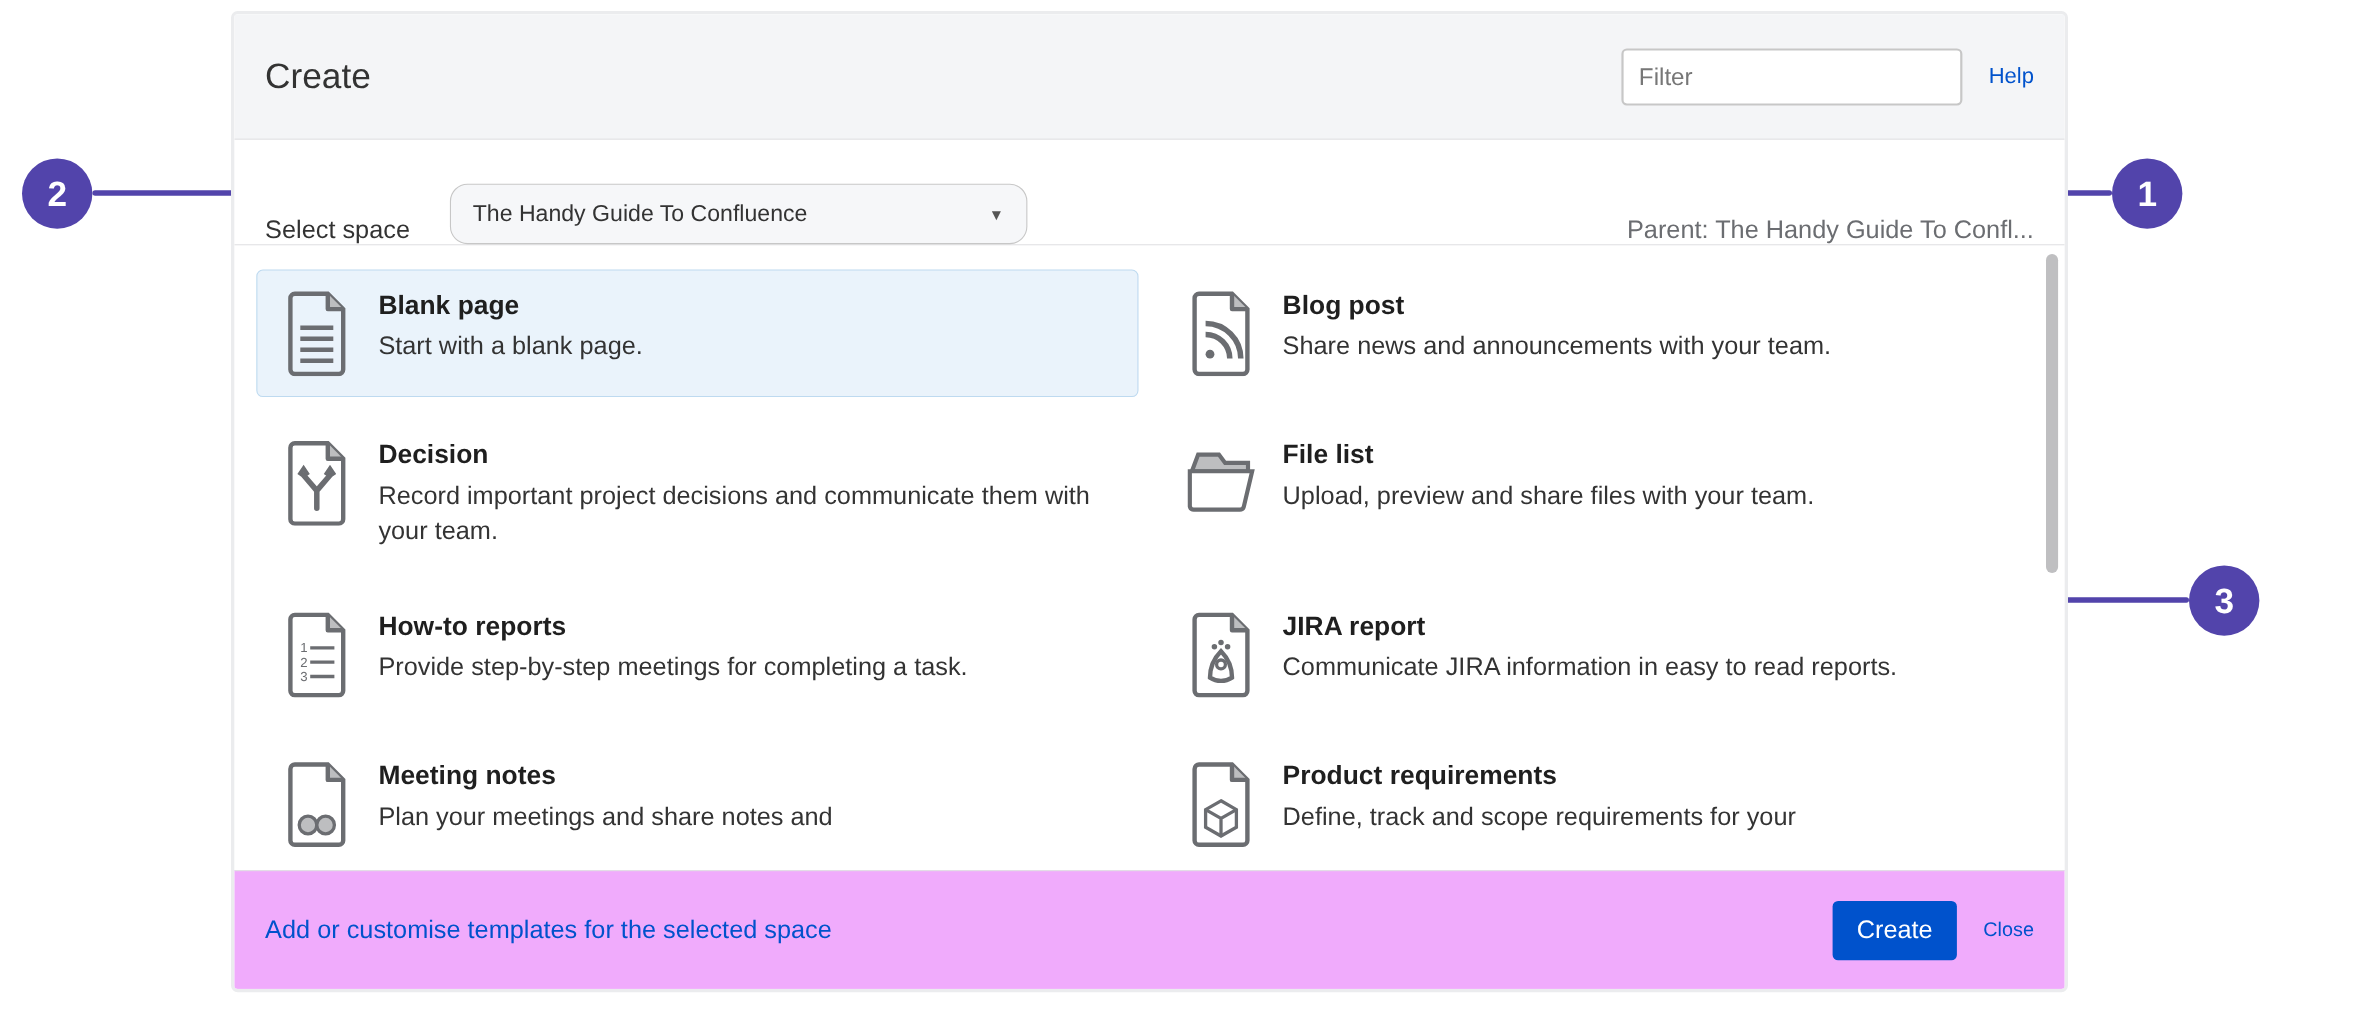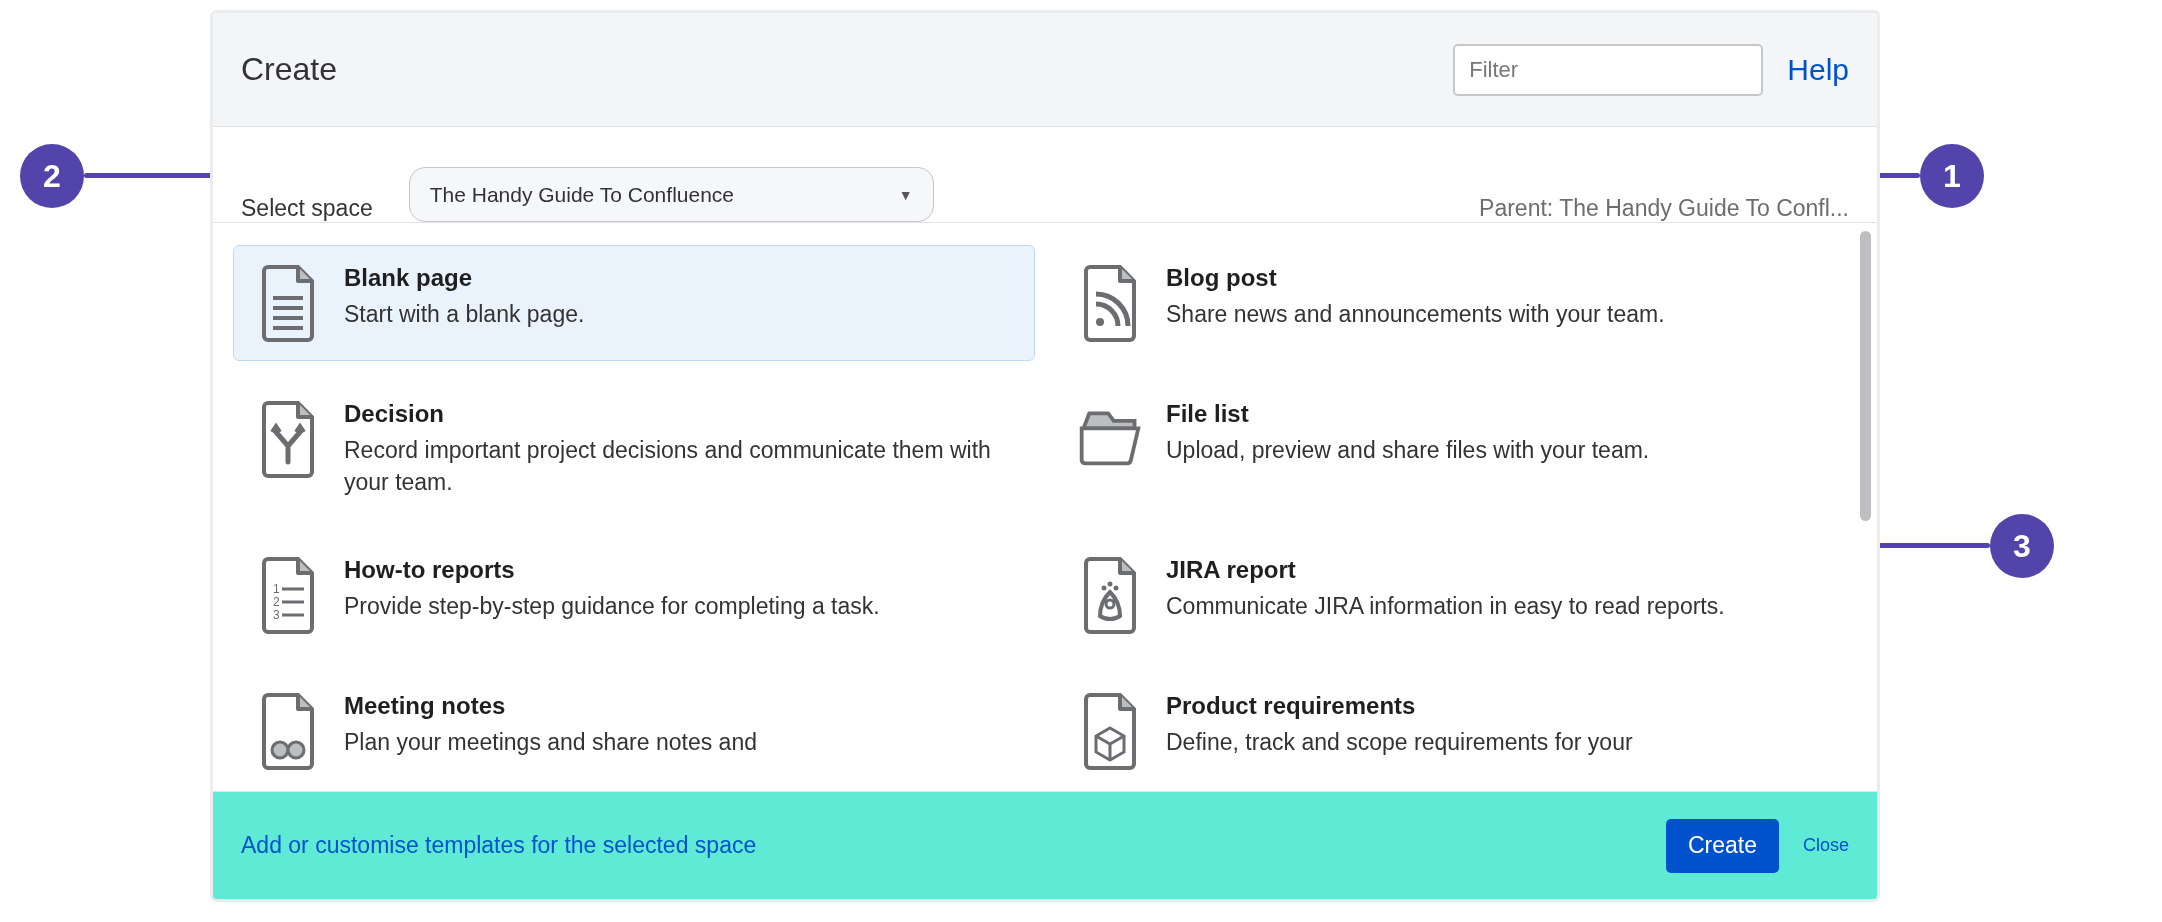--- a/index.html
+++ b/index.html
@@ -47,21 +47,21 @@
     border: 2px solid #c7c7c7;
     border-radius: 5px;
     font-size: 22px;
     padding: 0 14px;
     color: #333;
     background: #fff;
   }
   .filter-input::placeholder { color: #777; }
   .help-link {
     color: #0052cc;
-    font-size: 30px;
+    font-size: 20px;
     margin-left: 24px;
     cursor: pointer;
   }
 
   .space-row {
     height: 96px;
     border-bottom: 1px solid #e2e2e4;
     display: flex;
     align-items: flex-end;
     padding: 0 28px;
@@ -156,21 +156,21 @@
     right: 0;
     height: 290px;
     background: #bfbfc1;
     border-radius: 6px;
   }
 
   .dialog-footer {
     position: absolute;
     left: 0; right: 0; bottom: 0;
     height: 108px;
-    background: #5eead4;
+    background: #f0abfc;
     border-top: 1px solid #e2e2e4;
     display: flex;
     align-items: center;
     padding: 0 28px;
   }
   .customize-link {
     color: #0052cc;
     font-size: 23px;
     cursor: pointer;
     flex: 1;
@@ -331,21 +331,21 @@
                 <text x="17" y="37" font-size="12" fill="#6b6d71" font-family="Arial">1</text>
                 <line x1="26" y1="33" x2="48" y2="33" stroke="#6b6d71" stroke-width="3"></line>
                 <text x="17" y="50" font-size="12" fill="#6b6d71" font-family="Arial">2</text>
                 <line x1="26" y1="46" x2="48" y2="46" stroke="#6b6d71" stroke-width="3"></line>
                 <text x="17" y="63" font-size="12" fill="#6b6d71" font-family="Arial">3</text>
                 <line x1="26" y1="59" x2="48" y2="59" stroke="#6b6d71" stroke-width="3"></line>
               </svg>
             </div>
             <div>
               <div class="tname">How-to reports</div>
-              <div class="tdesc">Provide step-by-step guidance for completing a task.</div>
+              <div class="tdesc">Provide step-by-step meetings for completing a task.</div>
             </div>
           </div>
           <div class="template">
             <div class="icon-wrap">
               <svg width="64" height="78" viewBox="0 0 64 78">
                 <path d="M12 3 h30 l14 14 v55 a4 4 0 0 1 -4 4 h-40 a4 4 0 0 1 -4 -4 v-65 a4 4 0 0 1 4 -4 z" fill="none" stroke="#6b6d71" stroke-width="4"></path>
                 <path d="M42 3 v14 h14" fill="#bdbec0" stroke="#6b6d71" stroke-width="4" stroke-linejoin="round"></path>
                 <circle cx="26" cy="32" r="2.5" fill="#6b6d71"></circle>
                 <circle cx="38" cy="32" r="2.5" fill="#6b6d71"></circle>
                 <circle cx="32" cy="28" r="2.5" fill="#6b6d71"></circle>

